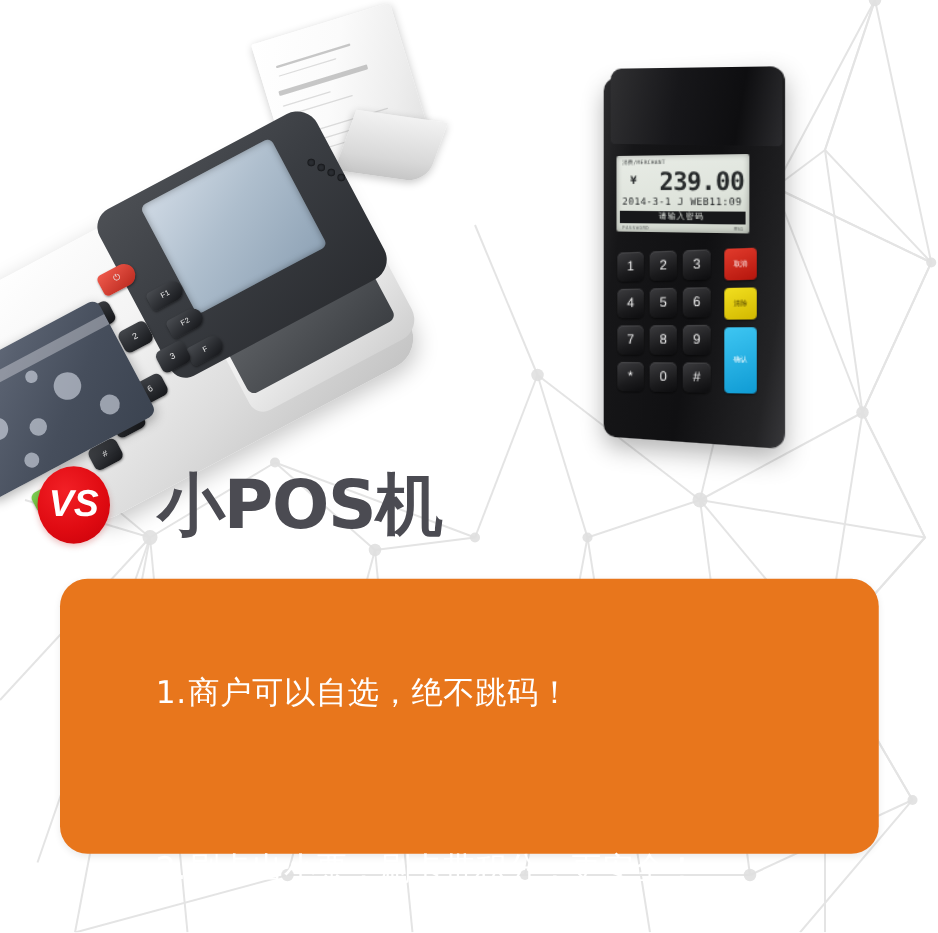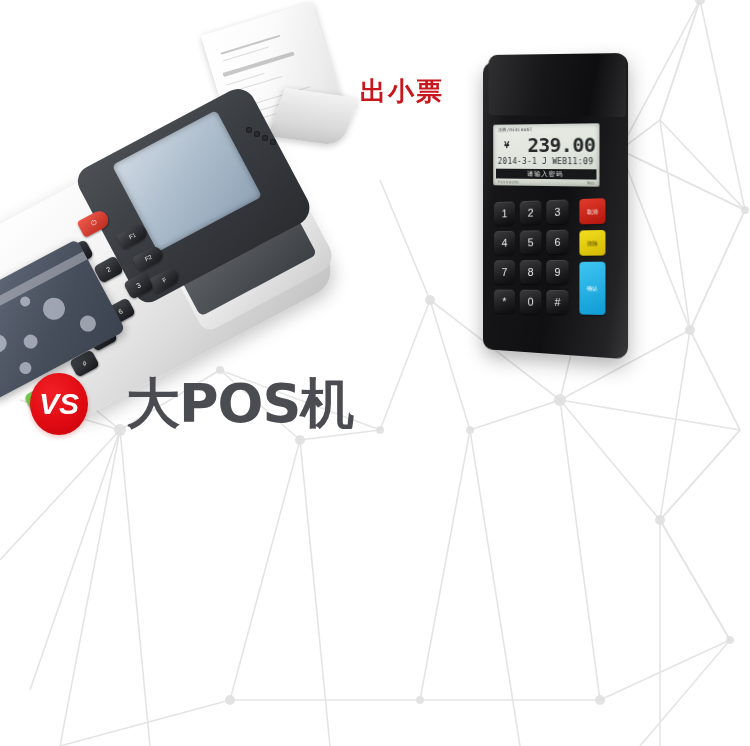--- a/index.html
+++ b/index.html
@@ -301,21 +301,20 @@
   <div id="credit-card">
     <div id="cc-strip"></div>
     <div class="cc-fleck" style="left:22px;top:46px;width:18px;height:18px;"></div>
     <div class="cc-fleck" style="left:54px;top:62px;width:14px;height:14px;"></div>
     <div class="cc-fleck" style="left:86px;top:40px;width:22px;height:22px;"></div>
     <div class="cc-fleck" style="left:112px;top:72px;width:16px;height:16px;"></div>
     <div class="cc-fleck" style="left:38px;top:84px;width:12px;height:12px;"></div>
     <div class="cc-fleck" style="left:70px;top:26px;width:10px;height:10px;"></div>
   </div>
 
-  <div id="label-receipt">出小票</div>
 
   <div id="pos-small">
     <div id="ps-body"></div>
     <div id="ps-head"></div>
 
     <div id="ps-lcd">
       <div id="lcd-tiny">消费/MERCHANT</div>
       <div id="lcd-amount">239.00</div>
       <div id="lcd-yen">¥</div>
       <div id="lcd-date">2014-3-1  J  WEB11:09</div>
@@ -339,17 +338,26 @@
       <div class="ks" style="left:60px;top:90px;">#</div>
 
       <div class="ks-fn cancel" style="left:94px;top:0px;">取消</div>
       <div class="ks-fn clear" style="left:94px;top:31px;">清除</div>
       <div class="ks-fn confirm" style="left:94px;top:62px;">确认</div>
     </div>
   </div>
 
   <div id="vs-row">
     <div id="vs-badge">VS</div>
-    <div class="vs-title" id="title-right">大POS机</div>
-  </div>
-
+    <div class="vs-title" id="title-right">小POS机</div>
+  </div>
+
+  <div id="feature-panel">
+    <div class="feature-item">
+      <span class="fi-num">1.</span><span>商户可以自选，绝不跳码！</span>
+    </div>
+    <div class="feature-item">
+      <span class="fi-num">2.</span><span>刷卡出小票，刷卡带积分，更安全！</span>
+    </div>
+
+  </div>
 
 </div>
 
 </body></html>

